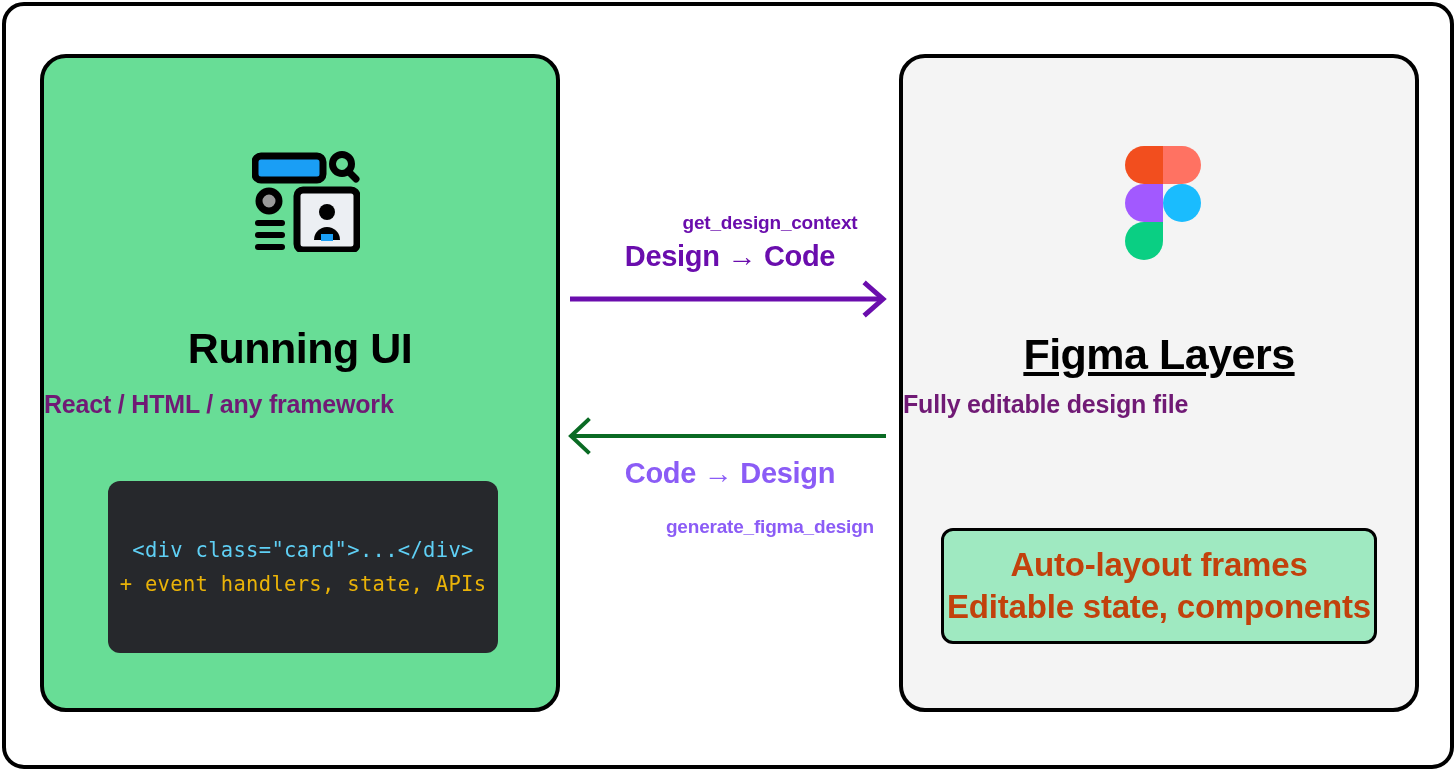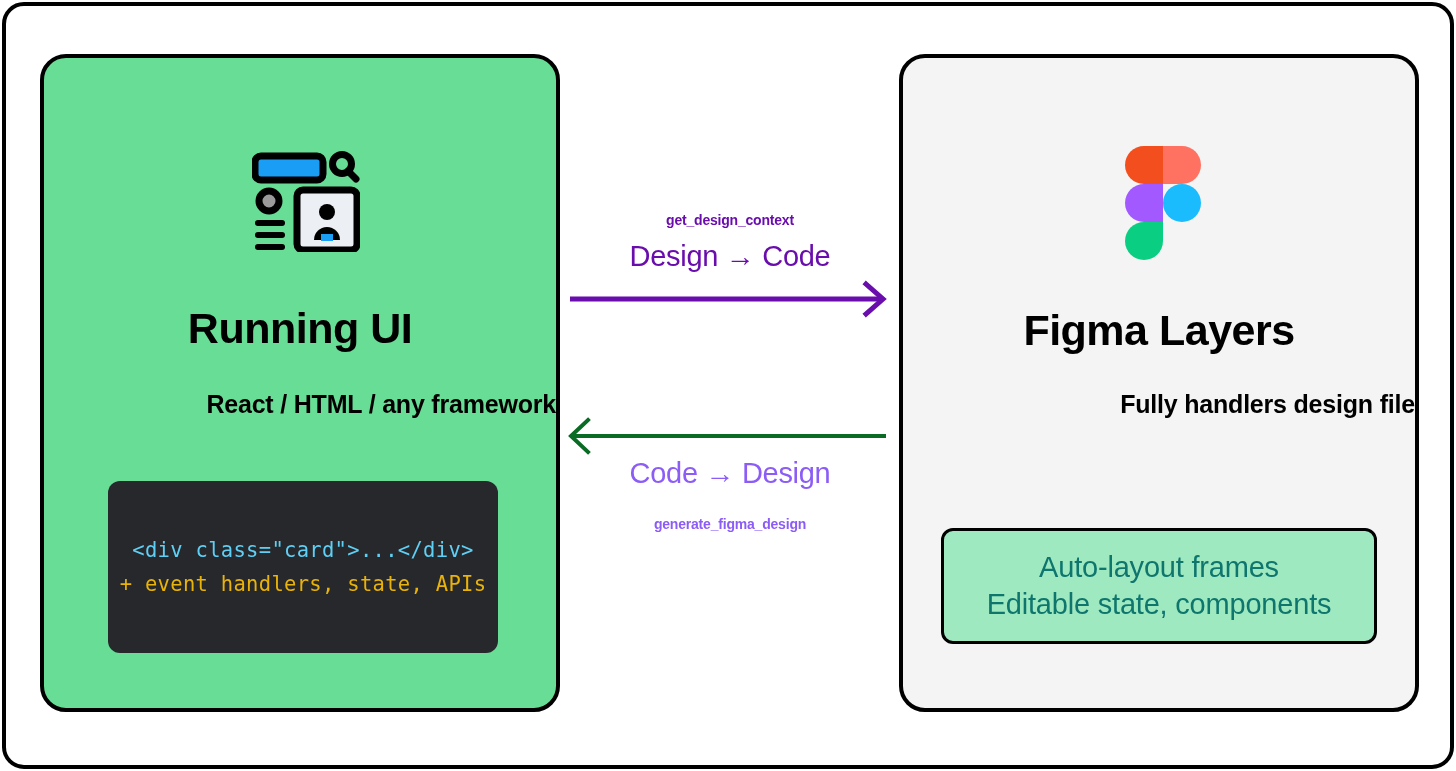--- a/index.html
+++ b/index.html
@@ -59,29 +59,29 @@
     text-align: center;
     font-size: 43px;
     font-weight: bold;
     letter-spacing: -0.5px;
     color: #000000;
   }
   .panel-subtitle {
     position: absolute;
     left: 0;
     width: 100%;
-    text-align: right;
+    text-align: left;
     font-size: 25px;
     font-weight: bold;
     letter-spacing: -0.2px;
-    color: #000000;
-  }
-  .panel-left .panel-title { top: 246px; }
+    color: #701a75;
+  }
+  .panel-left .panel-title { top: 266px; }
   .panel-left .panel-subtitle { top: 332px; }
-  .panel-right .panel-title { top: 248px; }
+  .panel-right .panel-title { top: 272px; text-decoration: underline; }
   .panel-right .panel-subtitle { top: 332px; }
 
   
   .wireframe-icon {
     position: absolute;
     left: 208px;
     top: 90px;
     width: 108px;
     height: 104px;
   }
@@ -131,51 +131,52 @@
     background: #9fe9c1;
     border: 3px solid #000000;
     border-radius: 12px;
     display: flex;
     flex-direction: column;
     align-items: center;
     justify-content: center;
     gap: 4px;
   }
   .callout-line {
-    font-size: 29px;
-    font-weight: normal;
+    font-size: 33px;
+    font-weight: bold;
     letter-spacing: -0.2px;
-    color: #0f766e;
+    color: #c2410c;
     text-align: center;
   }
 
   
   .flow {
     position: absolute;
     left: 560px;
     top: 54px;
     width: 340px;
     height: 658px;
   }
   .flow-label {
     position: absolute;
     left: 0;
     width: 100%;
     text-align: center;
     white-space: nowrap;
   }
   .label-big {
     font-size: 29px;
-    font-weight: normal;
+    font-weight: bold;
     letter-spacing: -0.3px;
   }
   .label-small {
-    font-size: 14px;
+    font-size: 19px;
     font-weight: bold;
     letter-spacing: -0.2px;
+    margin-left: 40px;
   }
   .purple { color: #6a0dad; }
   .green-dark { color: #8b5cf6; }
 
   .lbl-get-design-context { top: 158px; }
   .lbl-design-to-code { top: 186px; }
   .lbl-code-to-design { top: 403px; }
   .lbl-generate-figma { top: 462px; }
 
   .arrow-svg {
@@ -231,21 +232,21 @@
       <svg viewBox="0 0 76 114" width="76" height="114" xmlns="http://www.w3.org/2000/svg">
         <path d="M19 0 h19 v38 h-19 a19 19 0 0 1 0 -38 z" fill="#f24e1e"></path>
         <path d="M38 0 h19 a19 19 0 0 1 0 38 h-19 z" fill="#ff7262"></path>
         <path d="M19 38 h19 v38 h-19 a19 19 0 0 1 0 -38 z" fill="#a259ff"></path>
         <circle cx="57" cy="57" r="19" fill="#1abcfe"></circle>
         <path d="M19 76 h19 v19 a19 19 0 1 1 -19 -19 z" fill="#0acf83"></path>
       </svg>
     </div>
 
     <div class="panel-title">Figma Layers</div>
-    <div class="panel-subtitle">Fully handlers design file</div>
+    <div class="panel-subtitle">Fully editable design file</div>
 
     <div class="callout">
       <div class="callout-line">Auto-layout frames</div>
       <div class="callout-line">Editable state, components</div>
     </div>
   </div>
 
   <div class="flow">
 
     <div class="flow-label label-small purple lbl-get-design-context">get_design_context</div>

